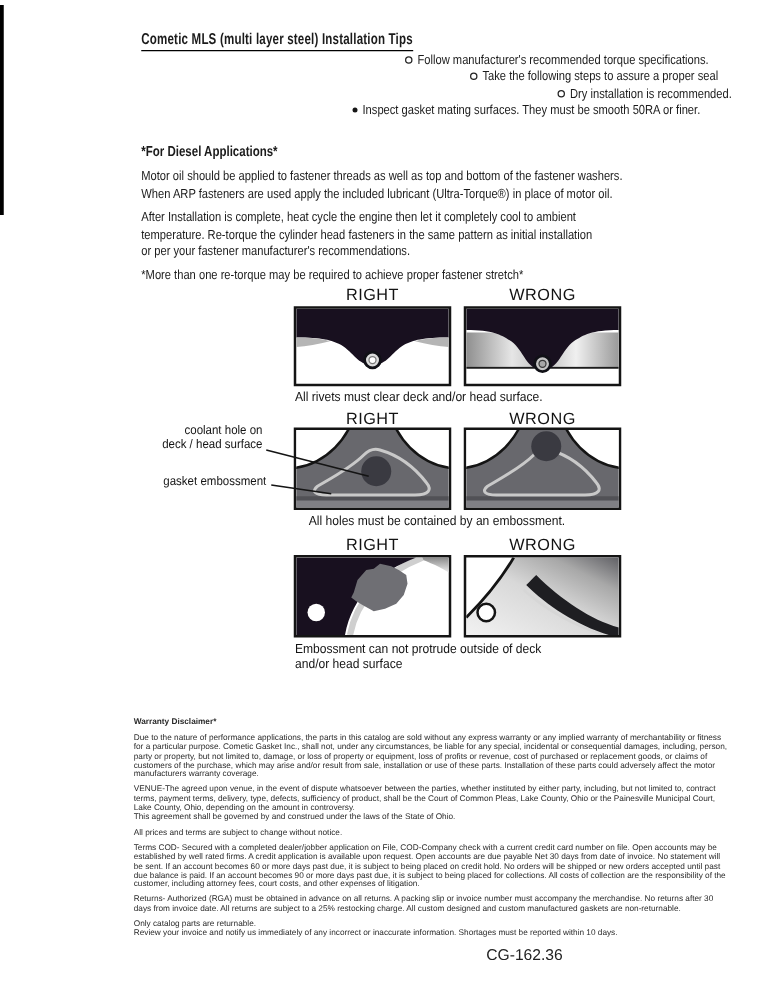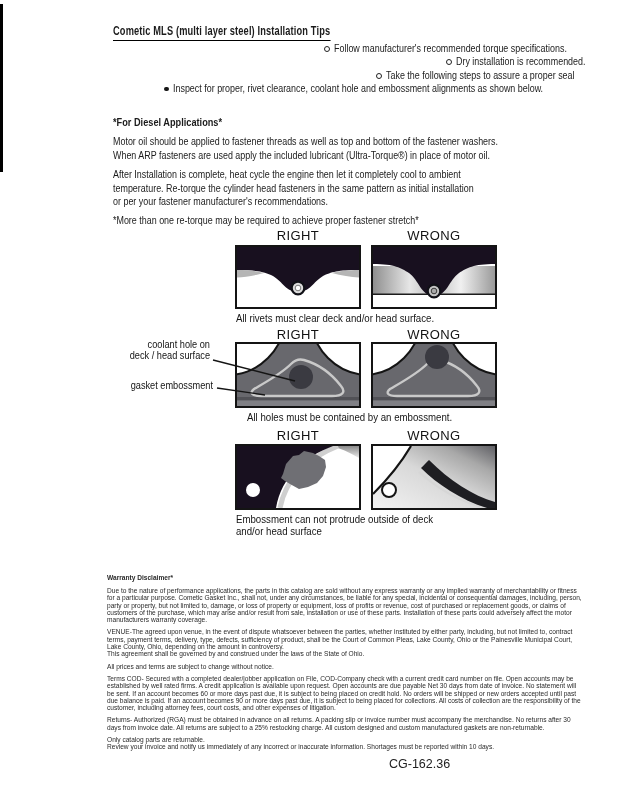--- a/index.html
+++ b/index.html
@@ -47,23 +47,23 @@
 <body>
 
 <div class="page">
 
   <div class="edge-mark"></div>
 
   <h1 class="title">Cometic MLS (multi layer steel) Installation Tips</h1>
 
   <div class="bullets">
     <div class="b"><span class="mo"></span><span class="bt">Follow manufacturer's recommended torque specifications.</span></div>
+    <div class="b"><span class="mo"></span><span class="bt">Take the following steps to assure a proper seal</span></div>
     <div class="b"><span class="mo"></span><span class="bt">Dry installation is recommended.</span></div>
-    <div class="b"><span class="mo"></span><span class="bt">Take the following steps to assure a proper seal</span></div>
-    <div class="b sub"><span class="md"></span><span class="bt">Inspect for proper, rivet clearance, coolant hole and embossment alignments as shown below.</span></div>
+    <div class="b sub"><span class="md"></span><span class="bt">Inspect gasket mating surfaces.  They must be smooth 50RA or finer.</span></div>
   </div>
 
   <h2 class="diesel-h">*For Diesel Applications*</h2>
   <p class="body p1">Motor oil should be applied to fastener threads as well as top and bottom of the fastener washers.
 When ARP fasteners are used apply the included lubricant (Ultra-Torque®) in place of motor oil.</p>
   <p class="body p2">After Installation is complete, heat cycle the engine then let it completely cool to ambient
 temperature. Re-torque the cylinder head fasteners in the same pattern as initial installation
 or per your fastener manufacturer's recommendations.</p>
   <p class="body p3">*More than one re-torque may be required to achieve proper fastener stretch*</p>
 

